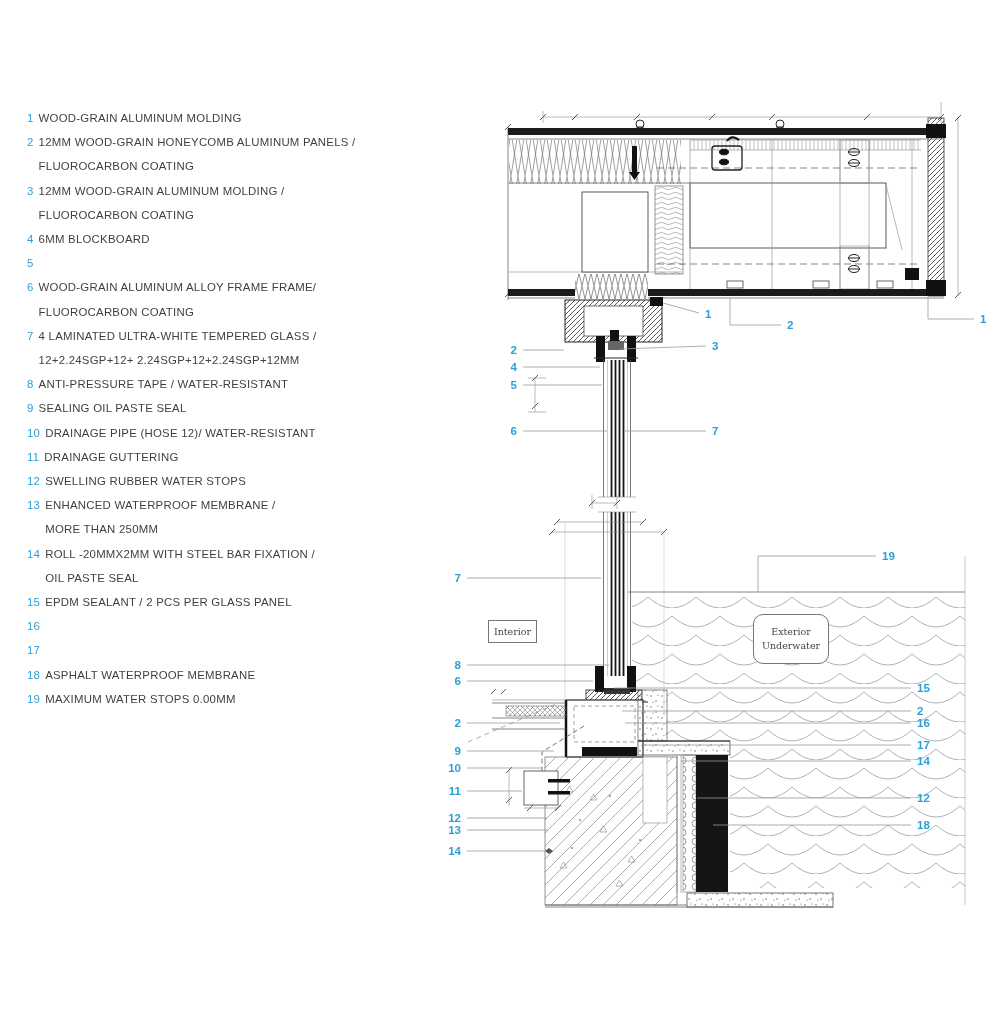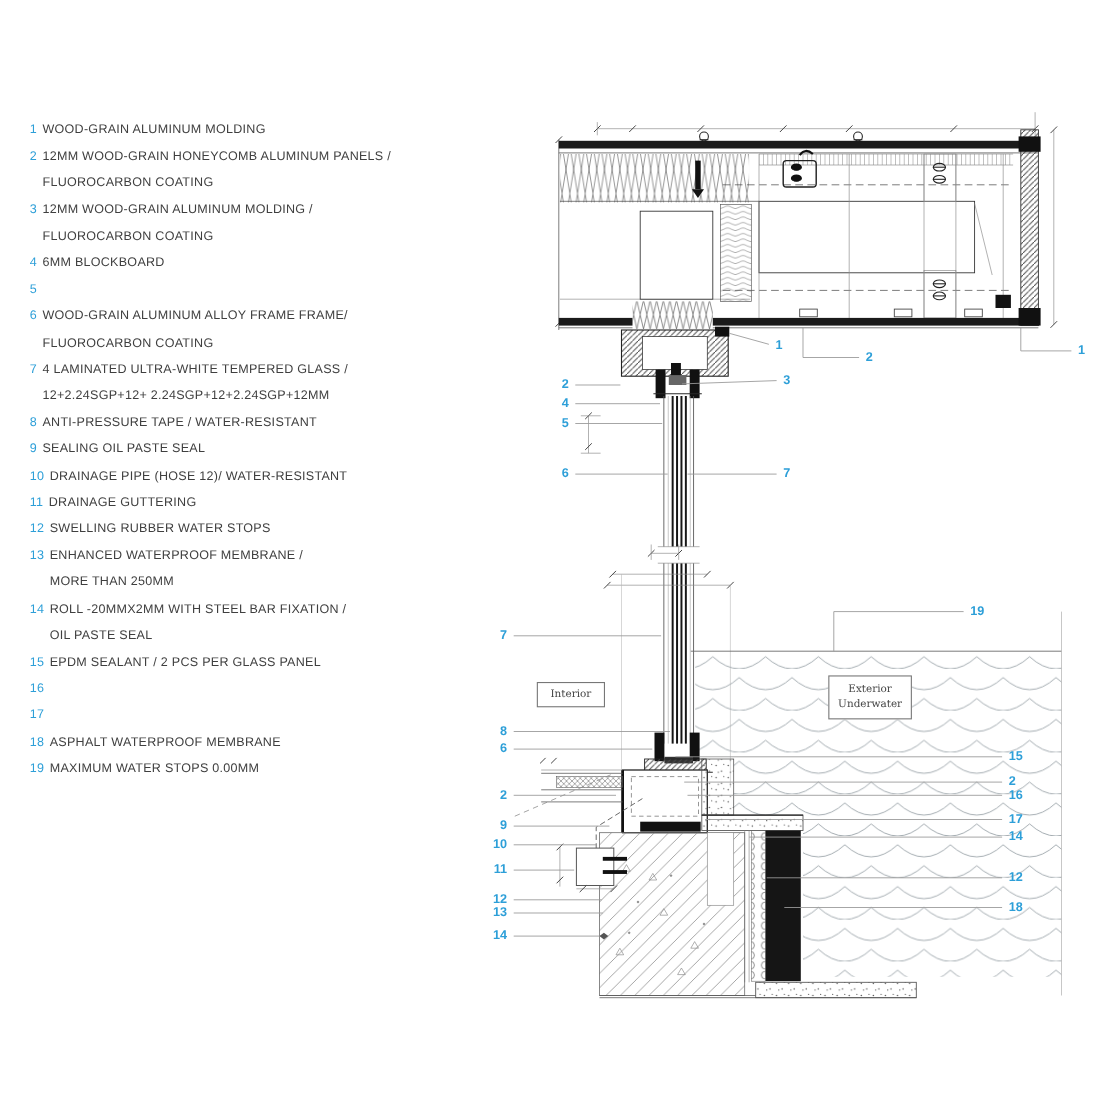--- a/index.html
+++ b/index.html
@@ -430,19 +430,19 @@
         <text x="917" y="745" text-anchor="start" class="callout">17</text>
         <polyline points="681,761 911,761" class="leader"></polyline>
         <text x="917" y="761" text-anchor="start" class="callout">14</text>
         <polyline points="697,798 911,798" class="leader"></polyline>
         <text x="917" y="798" text-anchor="start" class="callout">12</text>
         <polyline points="713,825 911,825" class="leader"></polyline>
         <text x="917" y="825" text-anchor="start" class="callout">18</text>
       </g>
   </svg>
 
-<div class="region" style="left: 488px; top: 620px; width: 62px; height: 23px;">
+<div class="region" style="left: 488px; top: 620px; width: 49px; height: 23px;">
       <span>Interior</span>
     </div>
-    <div class="region" style="left: 753px; top: 614px; width: 76px; height: 40px;">
+    <div class="region" style="left: 753px; top: 614px; width: 76px; height: 50px; border-radius: 10px;">
       <span>Exterior<br>Underwater</span>
     </div>
   </div>
 
 </body></html>

